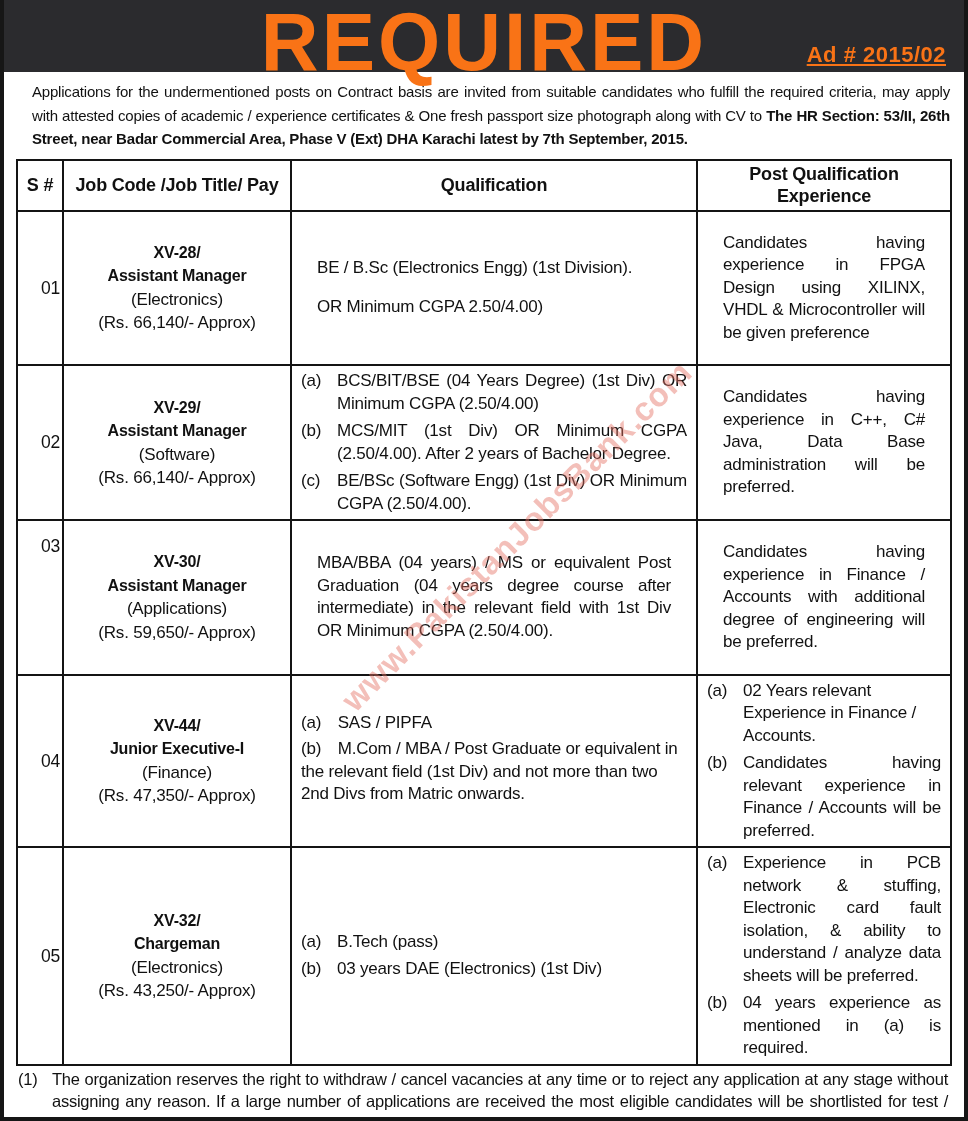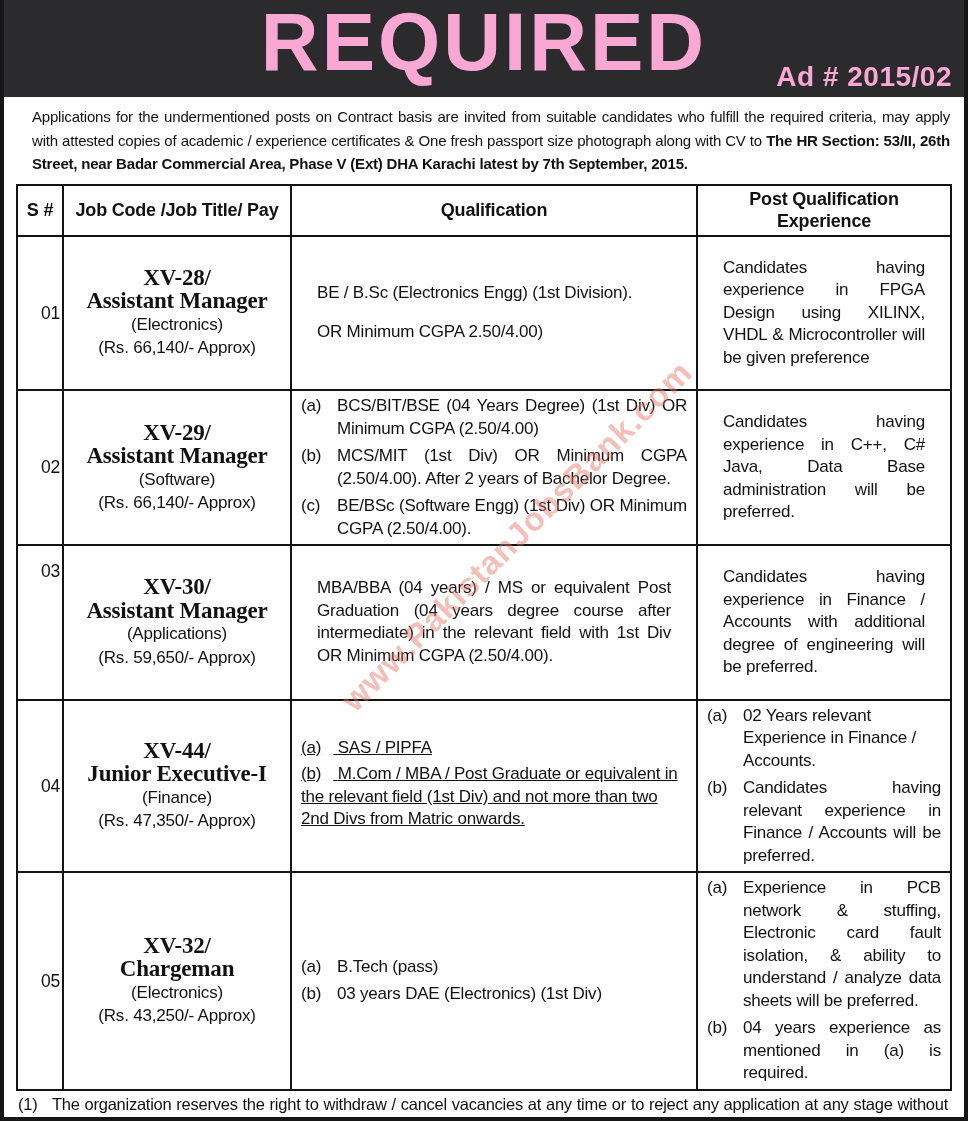--- a/index.html
+++ b/index.html
@@ -11,36 +11,37 @@
     width:968px; height:1121px;
     background:#ffffff;
     border:4px solid #161616;
     border-top:none;
     overflow:hidden;
   }
 
   
   .band {
     position:relative;
-    width:100%; height:97px;
+    width:100%; height:72px;
     background:#2b2b2e;
-    color:#f9a8d4;
+    color:#f97316;
   }
   .band .title {
     position:absolute; left:0; right:0; top:-4px;
     text-align:center;
     font-size:80px; font-weight:bold;
     letter-spacing:3px;
     transform:scaleY(1.02);
     white-space:nowrap;
   }
   .band .adnum {
-    position:absolute; right:12px; bottom:4px;
-    font-size:28px; font-weight:bold;
+    position:absolute; right:18px; bottom:4px;
+    font-size:22px; font-weight:bold;
     letter-spacing:0.5px;
+    text-decoration:underline;
   }
 
   
   .intro {
     padding:8px 14px 6px 28px;
     font-size:15px; line-height:23.5px;
     letter-spacing:-0.2px;
     text-align:justify;
   }
   .intro .bold { font-weight:bold; }
@@ -77,36 +78,36 @@
   tr.head th {
     height:27px;
     font-size:18px; font-weight:bold;
     text-align:center; padding:2px 4px;
   }
   td.sn { text-align:right; font-size:17.5px; padding:2px; }
   td.sn.vtop { vertical-align:top; padding-top:14px;margin-left:38px; }
 
   td.jobcell { text-align:center; padding:4px 6px; }
   .jc-line { line-height:23.5px; }
-  .jc-bold { font-weight:bold; font-size:23px;font-family:Liberation Serif, serif; }
+  .jc-bold { font-weight:bold; font-size:16px; }
 
   td.qualcell, td.expcell { padding:4px 9px; }
   .para { margin:16px; }
   .just { text-align:justify; }
   .para + .para { margin-top:1px; }
 
   .li {
     display:grid;
     grid-template-columns:36px 1fr;
     margin:0 0 5px 0;
   }
   .li:last-child { margin-bottom:0; }
   .li .lab { }
   .li .txt { }
-  .li-flow { display:block; margin:0 0 4px 0;text-decoration:underline; }
+  .li-flow { display:block; margin:0 0 4px 0; }
   .li-flow .lab { margin-right:12px; }
 
   .row1 td { height:97px; }
   .row2 td { height:135px; }
   .row3 td { height:100px; }
   .row4 td { height:122px; }
   .row5 td { height:165px; }
 
   
   .notebar {

